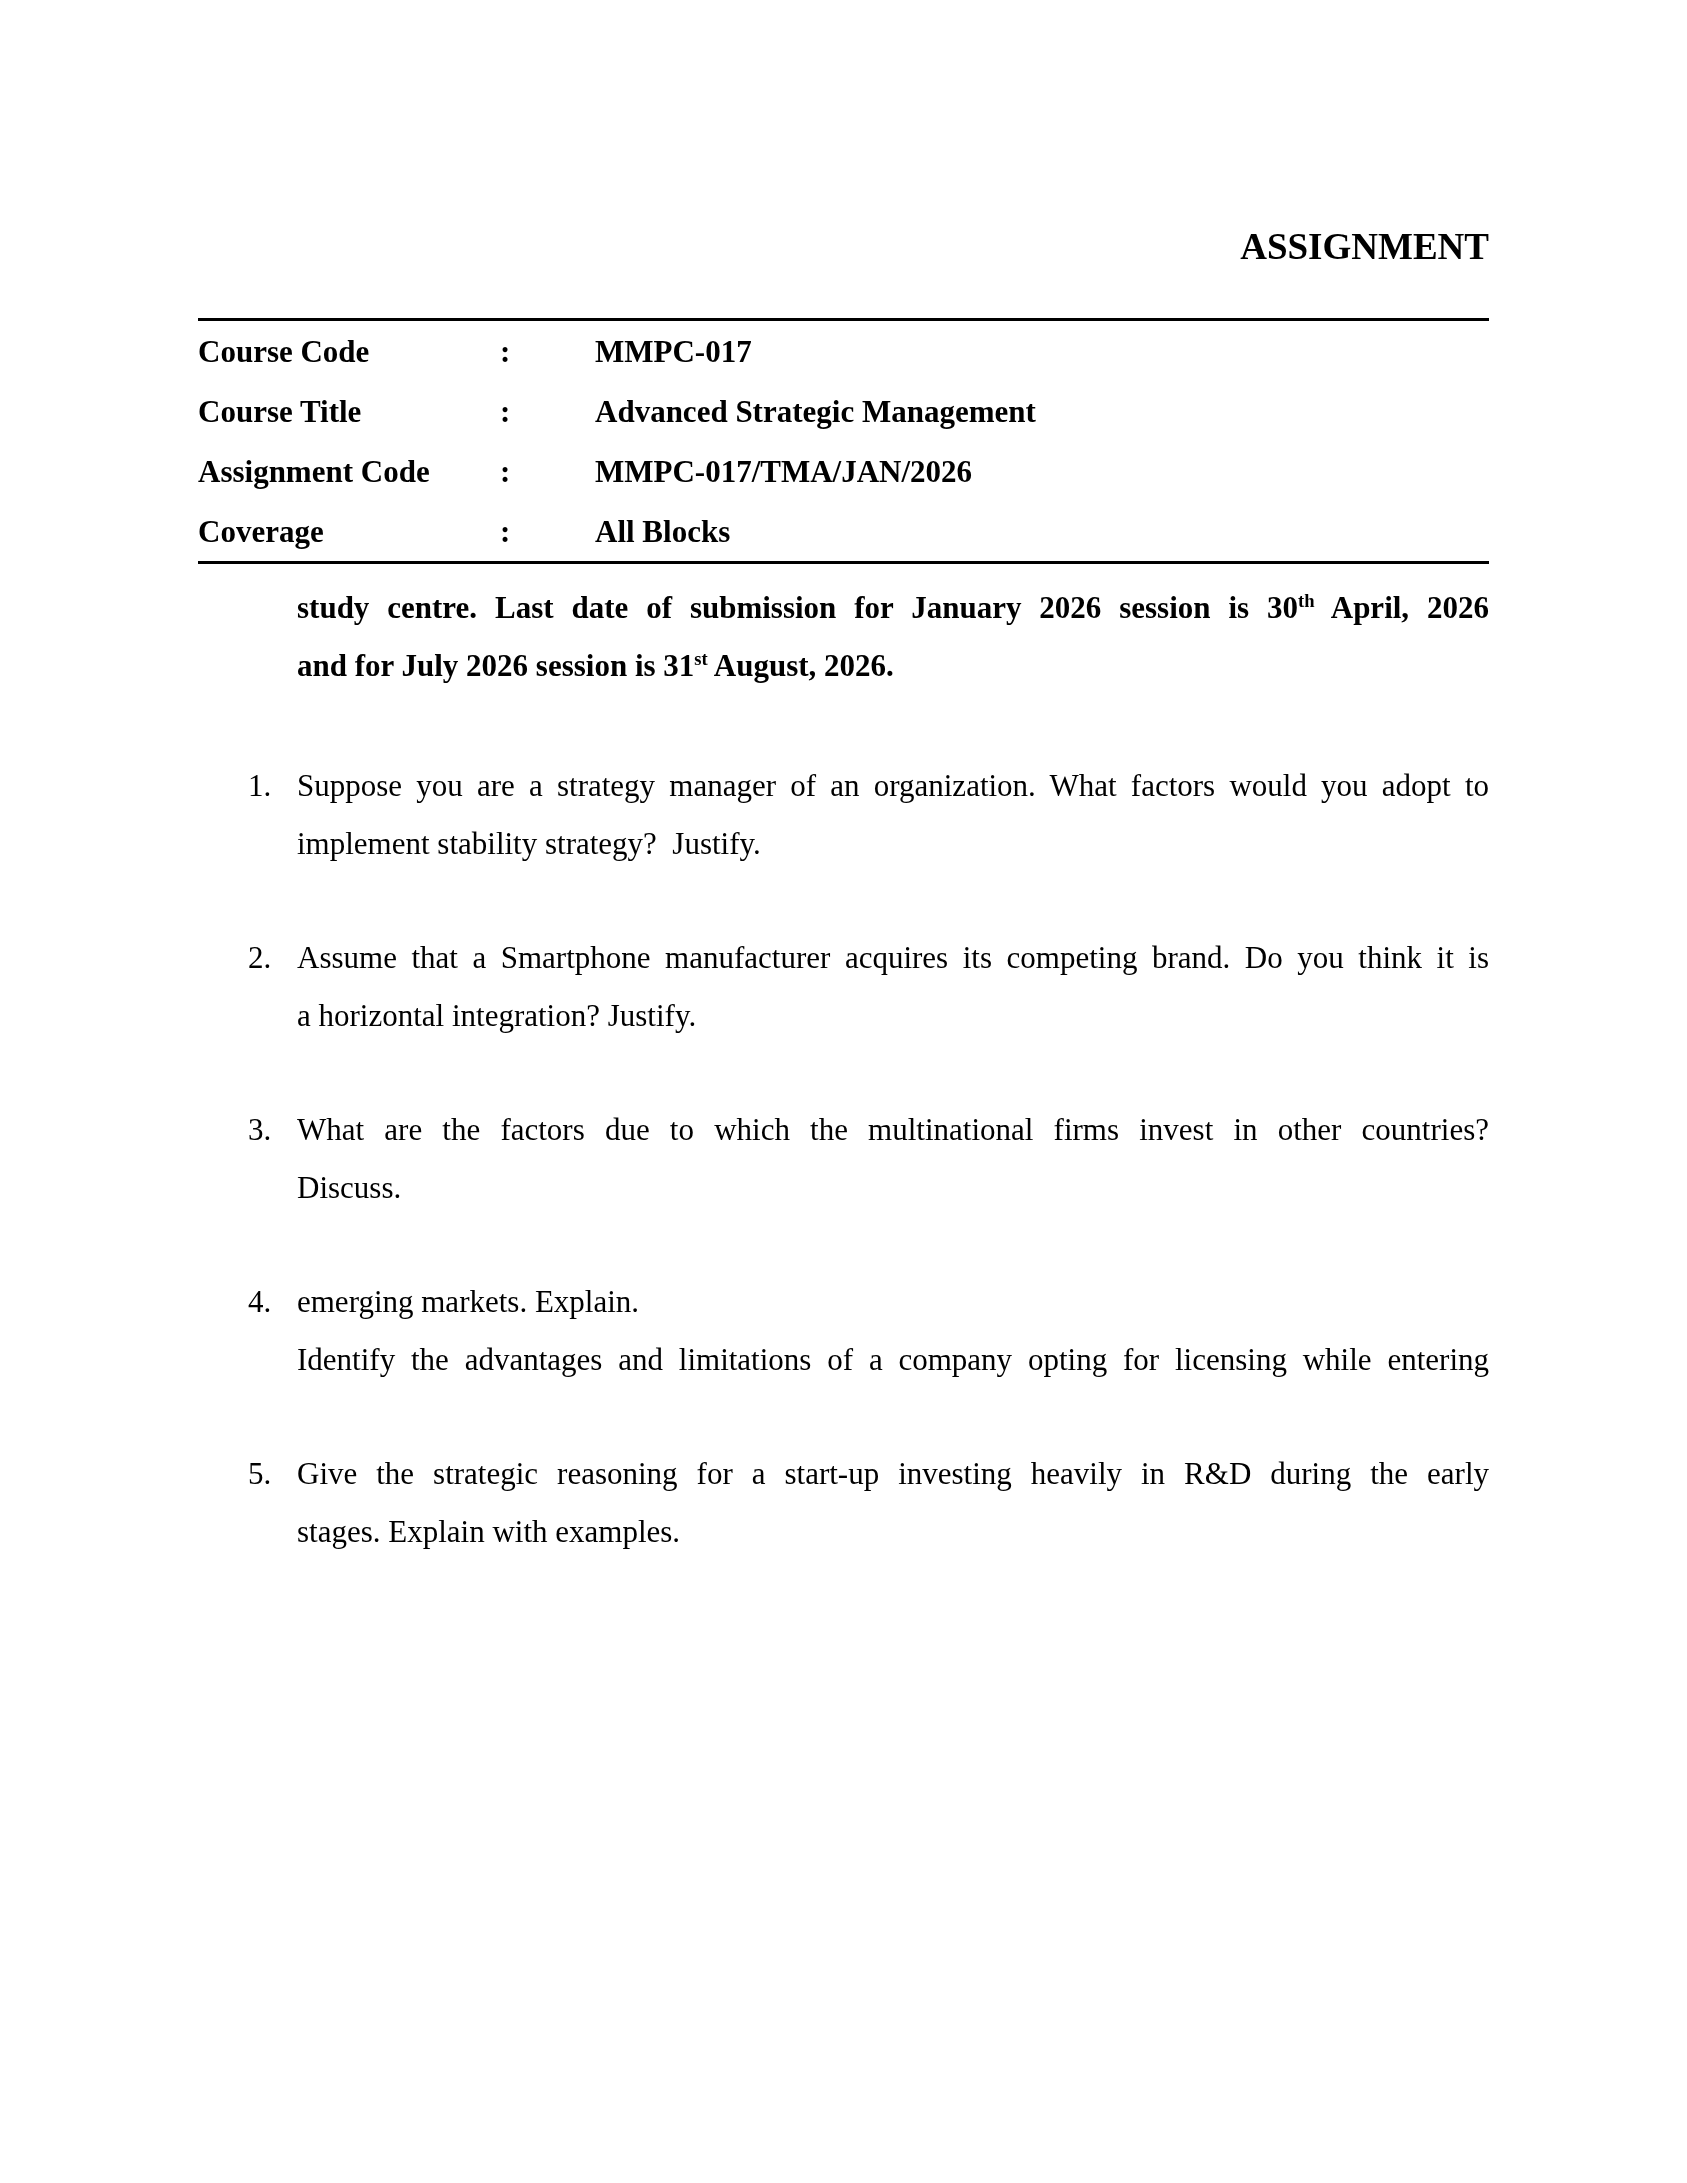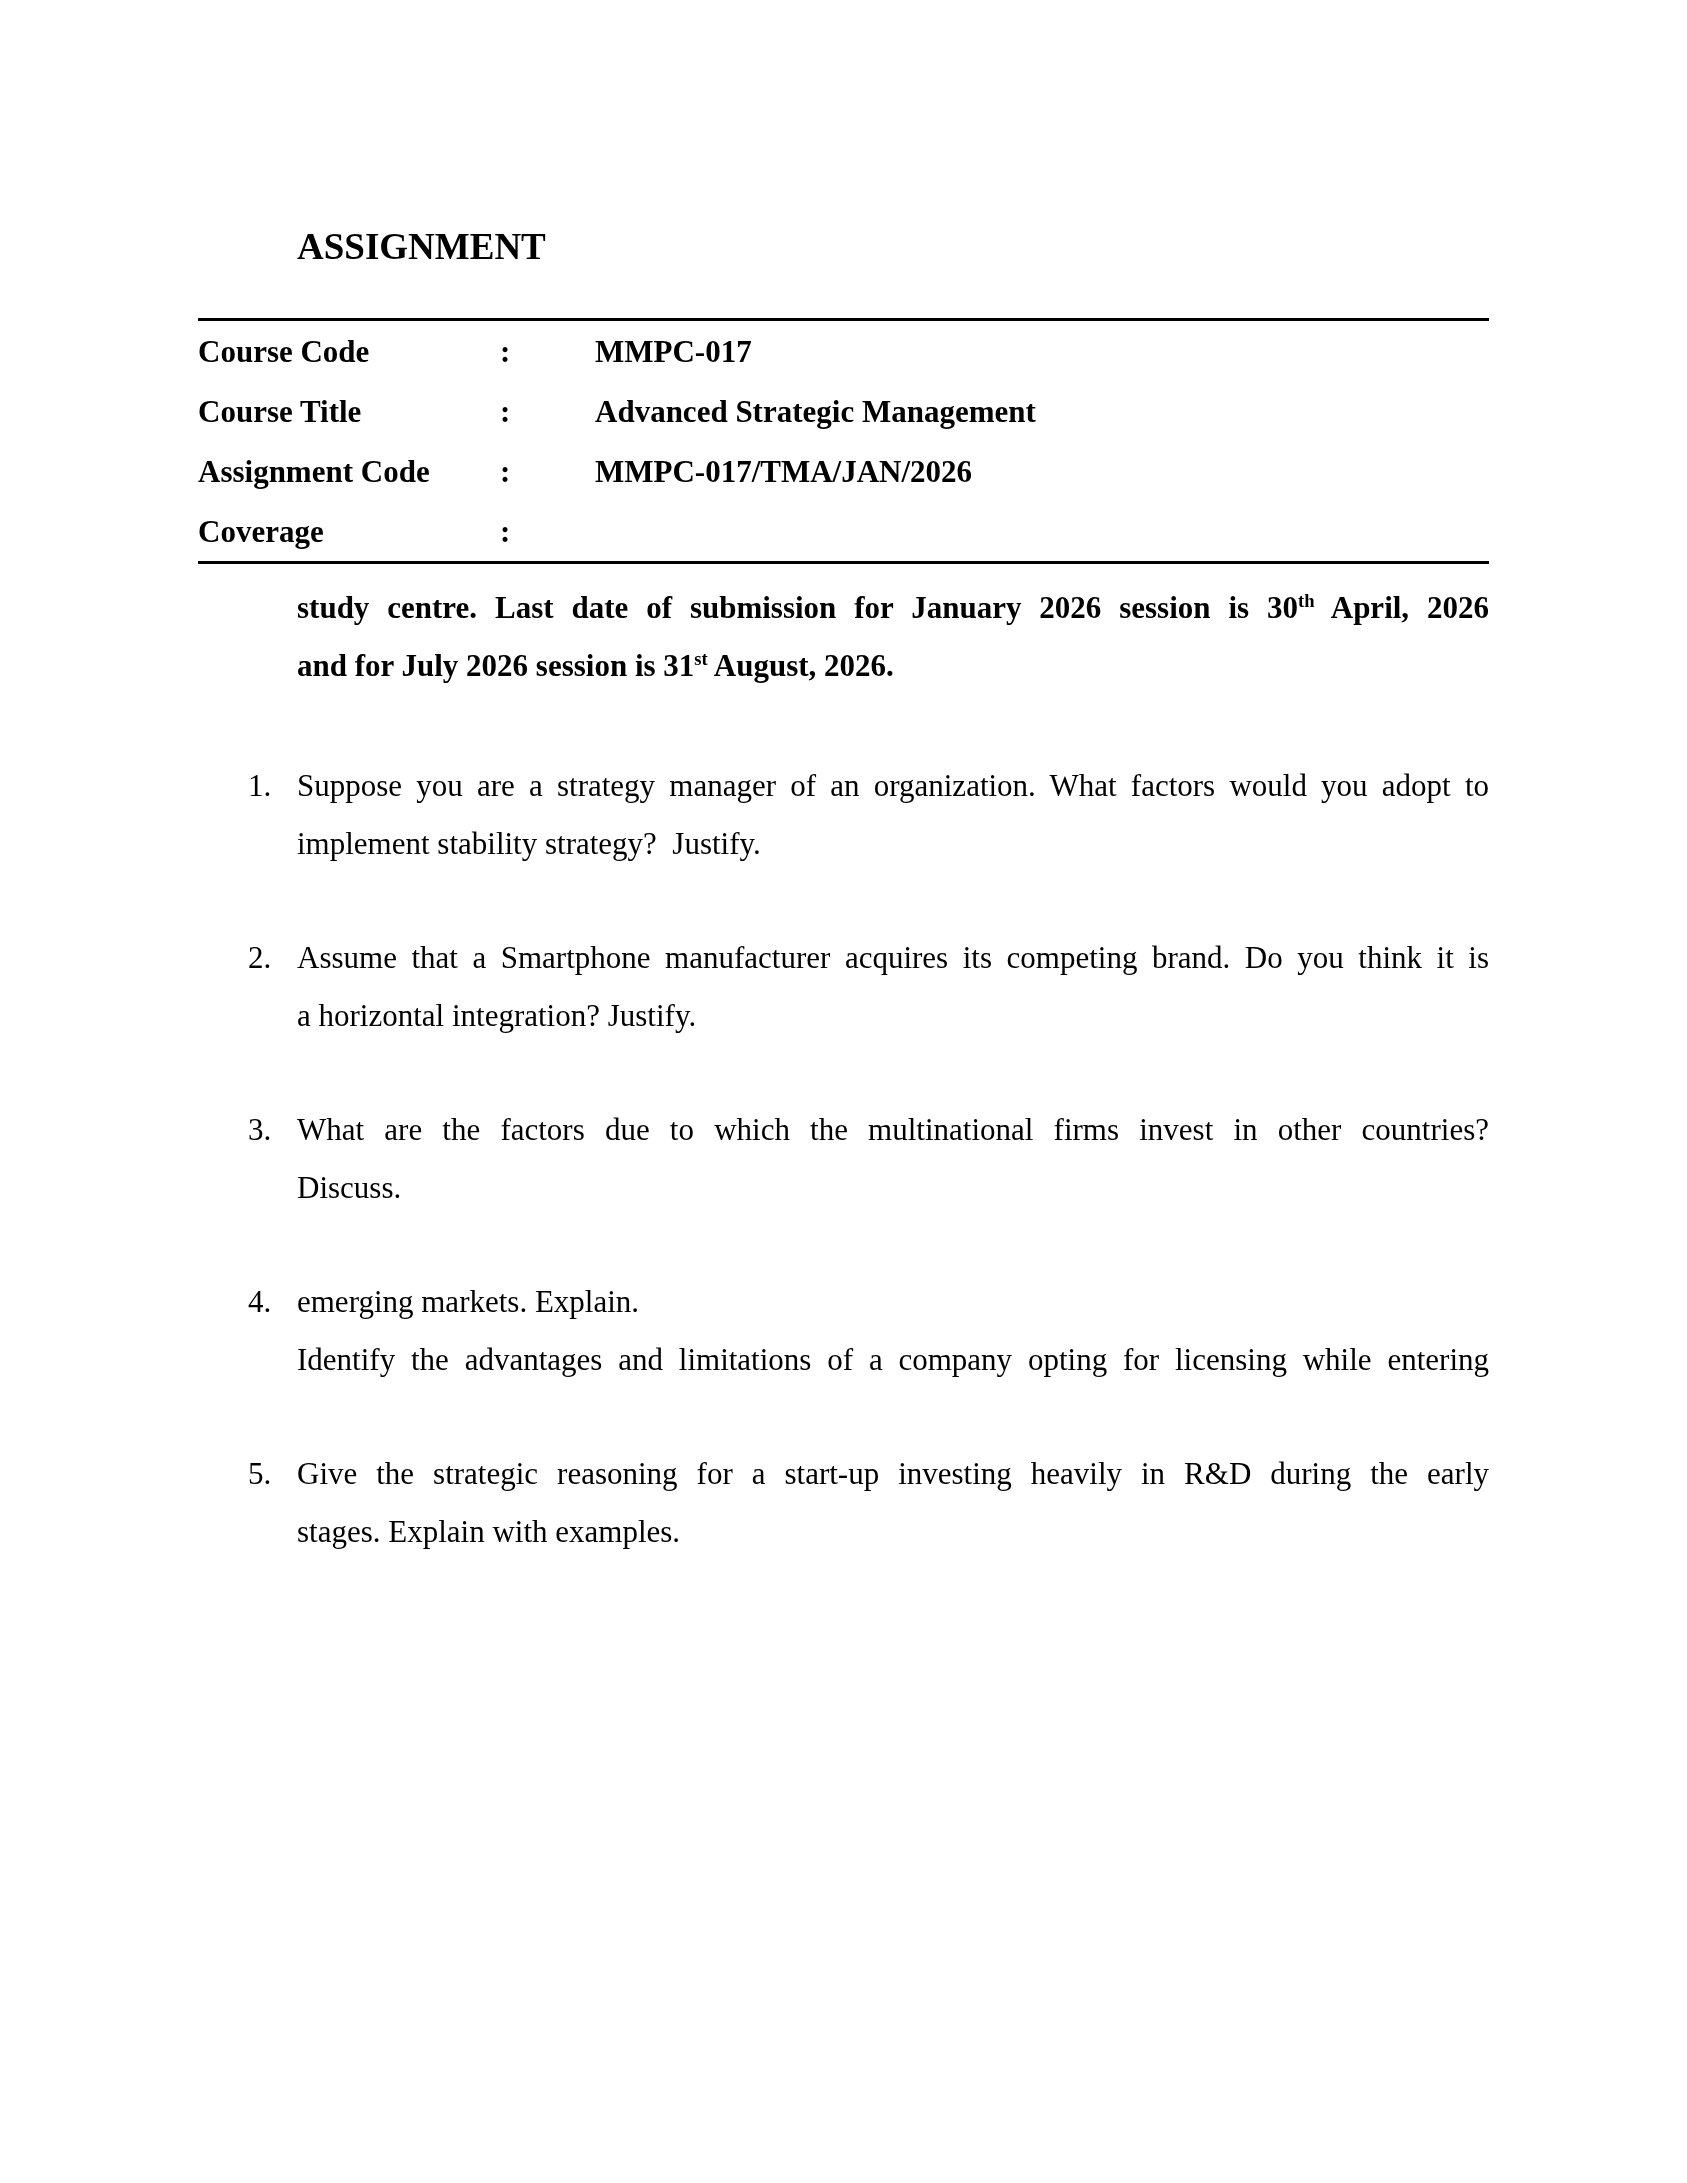--- a/index.html
+++ b/index.html
@@ -12,21 +12,21 @@
     color:#000000;
     font-family:"Liberation Serif", "DejaVu Serif", serif;
     font-size:31px;
     line-height:58px;
     padding:218px 198px 0 198px;
     overflow:hidden;
   }
   
   .doc-title {
     margin-left:99px;
-    text-align:left;
+    text-align:right;
     font-weight:bold;
     font-size:37px;
     line-height:58px;
   }
   
   .hdr {
     margin-top:42px;
     border-top:3.3px solid #000000;
     border-bottom:3.3px solid #000000;
     font-weight:bold;
@@ -79,20 +79,21 @@
       <span class="hdr-value">Advanced Strategic Management</span>
     </div>
     <div class="hdr-row">
       <span class="hdr-label">Assignment Code</span>
       <span class="hdr-sep">:</span>
       <span class="hdr-value">MMPC-017/TMA/JAN/2026</span>
     </div>
     <div class="hdr-row">
       <span class="hdr-label">Coverage</span>
       <span class="hdr-sep">:</span>
+      <span class="hdr-value">All Blocks</span>
     </div>
   </div>
 
   <div class="note">
     <div class="ln jl ind"><span>study centre. Last date of submission for January 2026 session is 30</span><span class="sup">th</span><span> April, 2026</span></div>
     <div class="ln ind"><span>and for July 2026 session is 31</span><span class="sup">st</span><span> August, 2026.</span></div>
   </div>
 
   <ol class="qlist">
     <li class="q">

